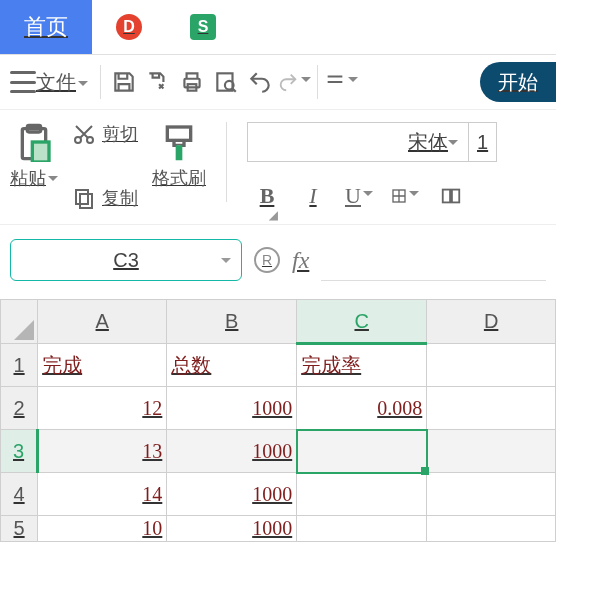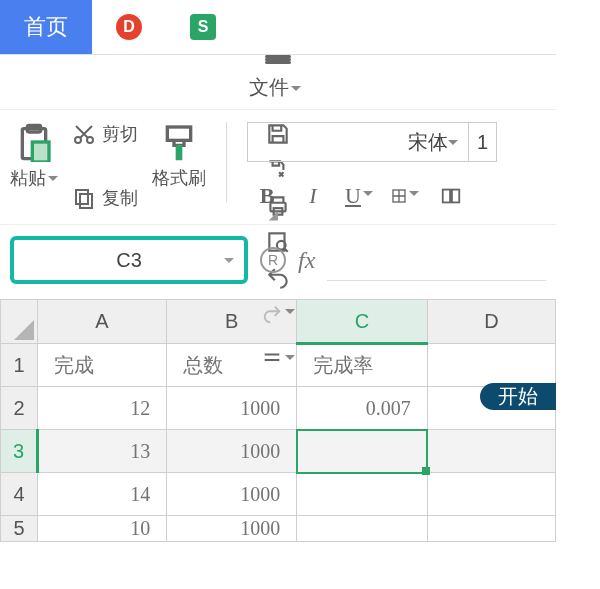--- a/index.html
+++ b/index.html
@@ -1,29 +1,29 @@
 <!DOCTYPE html>
 <html><head>
 <meta charset="utf-8">
 <style>
   html, body { margin: 0; padding: 0; font-family: "Microsoft YaHei", sans-serif; background: #fff; color: #333; }
-  .app { width: 556px; height: 589px; overflow: hidden; position: relative; }
+  .app { width: 556px; height: 589px; overflow: hidden; position: relative; text-decoration: underline; }
 
   
   .tabs { display: flex; height: 54px; background: #fff; border-bottom: 1px solid #e0e0e0; }
   .tab { display: flex; align-items: center; justify-content: center; gap: 8px; font-size: 22px; padding: 0 24px; position: relative; }
   .tab.active { background: #4a7ff0; color: #fff; }
   .tab.inactive { color: #555; }
   .tab.green { color: #2aa467; }
   .tab-icon-circle { width: 26px; height: 26px; border-radius: 50%; display: flex; align-items: center; justify-content: center; color: #fff; font-weight: bold; font-size: 16px; }
   .tab-icon-red { background: #e4412e; }
   .tab-icon-sq { width: 26px; height: 26px; border-radius: 4px; background: #2aa467; color: #fff; display: flex; align-items: center; justify-content: center; font-weight: bold; font-size: 16px; }
 
   
-  .toolbar1 { display: flex; align-items: center; height: 54px; padding: 0 10px; gap: 10px; border-bottom: 1px solid #eee; flex-direction: column; }
+  .toolbar1 { display: flex; align-items: center; height: 54px; padding: 0 10px; border-bottom: 1px solid #eee; }
   .hamburger { width: 26px; height: 22px; display: flex; flex-direction: column; justify-content: space-between; }
   .hamburger div { height: 3px; background: #666; border-radius: 2px; }
   .file-label { font-size: 20px; color: #555; margin-right: 6px; }
   .file-drop::after { content: ""; display: inline-block; border: 5px solid transparent; border-top-color: #888; margin-left: 2px; vertical-align: -2px; }
   .vsep { width: 1px; height: 34px; background: #ddd; margin: 0 6px; }
   .tbtn { width: 34px; height: 34px; display: flex; align-items: center; justify-content: center; color: #666; }
   .tbtn svg { width: 26px; height: 26px; }
   .start-btn { height: 40px; padding: 0 18px; background: #0c4a6e; color: #fff; border-radius: 20px 0 0 20px; display: flex; align-items: center; font-size: 20px; margin-left: auto; margin-right: -10px; }
 
   
@@ -40,39 +40,39 @@
   .size-select { display: flex; align-items: center; height: 38px; border: 1px solid #ccc; border-left: none; padding: 0 8px; font-size: 20px; color: #444; }
   .fmt-row { display: flex; align-items: center; gap: 18px; height: 40px; padding-left: 6px; }
   .fmtbtn { width: 28px; height: 28px; display: flex; align-items: center; justify-content: center; color: #666; font-family: "Times New Roman", serif; font-size: 22px; }
   .fmtB { font-weight: bold; }
   .fmtI { font-style: italic; }
   .fmtU { text-decoration: underline; }
   .ribbon-launcher { position: absolute; right: 50%; bottom: 2px; font-size: 12px; color: #999; }
 
   
   .fxrow { display: flex; align-items: center; height: 50px; padding: 10px 10px 0; gap: 12px; }
-  .namebox { flex: 0 0 230px; height: 40px; border: 4px solid #14b8a6; border-radius: 6px; display: flex; align-items: center; justify-content: center; position: relative; font-size: 20px; color: #444; }
+  .namebox { flex: 0 0 230px; height: 40px; border: 1px solid #14b8a6; border-radius: 6px; display: flex; align-items: center; justify-content: center; position: relative; font-size: 20px; color: #444; }
   .namebox .caret { position: absolute; right: 10px; border: 5px solid transparent; border-top-color: #999; top: 18px; }
   .fxicon { color: #888; font-size: 22px; }
   .fxR { border: 2px solid #999; border-radius: 50%; width: 22px; height: 22px; display: flex; align-items: center; justify-content: center; font-size: 14px; }
   .fxeq { font-style: italic; font-family: serif; font-size: 24px; color: #777; }
   .fxinput { flex: 1; height: 40px; border-bottom: 1px solid #ddd; }
 
   
   .sheet { margin-top: 14px; }
   table { border-collapse: collapse; width: 100%; }
   th, td { border: 1px solid #cfcfcf; height: 40px; font-size: 20px; }
   th { background: #efefef; font-weight: normal; color: #555; text-align: center; }
   th.corner { width: 34px; background: #efefef; position: relative; }
   th.corner::after { content: ""; position: absolute; right: 3px; bottom: 3px; border: 10px solid transparent; border-right-color: #b5b5b5; border-bottom-color: #b5b5b5; }
   th.colhead { width: 130px; }
   th.colhead.selC { background: #dfeee6; border-bottom: 3px solid #2aa467; color: #2aa467; }
   th.rowhead { width: 34px; text-align: center; background: #efefef; }
   th.rowhead.selR { background: #dfeee6; border-right: 3px solid #2aa467; color: #2aa467; }
-  td { padding: 0 16px; color: #737373; margin-left: 42px; }
+  td { padding: 0 4px; color: #7f1d1d; margin-left: 42px; }
   td.right { text-align: right; font-family: "SimSun", serif; }
   td.left { text-align: left; }
   .cell-cursor { outline: 2px solid #2aa467; outline-offset: -1px; position: relative; }
   .cell-cursor::after { content: ""; position: absolute; right: -3px; bottom: -3px; width: 8px; height: 8px; background: #2aa467; }
   tr.rowsel td { background: #f3f3f3; }
   tr.lastrow th, tr.lastrow td { height: 22px; overflow: hidden; }
 </style>
 </head>
 <body>
 <div class="app">
@@ -248,21 +248,21 @@
       <th class="rowhead">1</th>
       <td class="left">完成</td>
       <td class="left">总数</td>
       <td class="left">完成率</td>
       <td></td>
     </tr>
     <tr>
       <th class="rowhead">2</th>
       <td class="right">12</td>
       <td class="right">1000</td>
-      <td class="right">0.007</td>
+      <td class="right">0.008</td>
       <td></td>
     </tr>
     <tr class="rowsel">
       <th class="rowhead selR">3</th>
       <td class="right">13</td>
       <td class="right">1000</td>
       <td class="cell-cursor"></td>
       <td></td>
     </tr>
     <tr>

